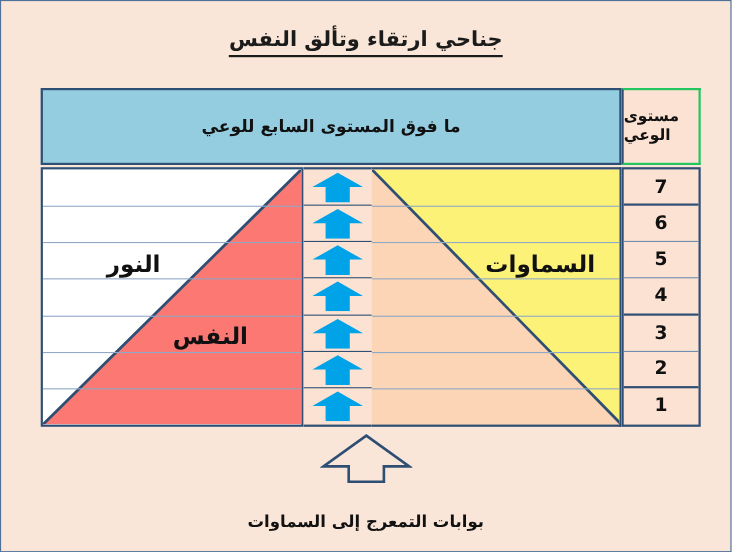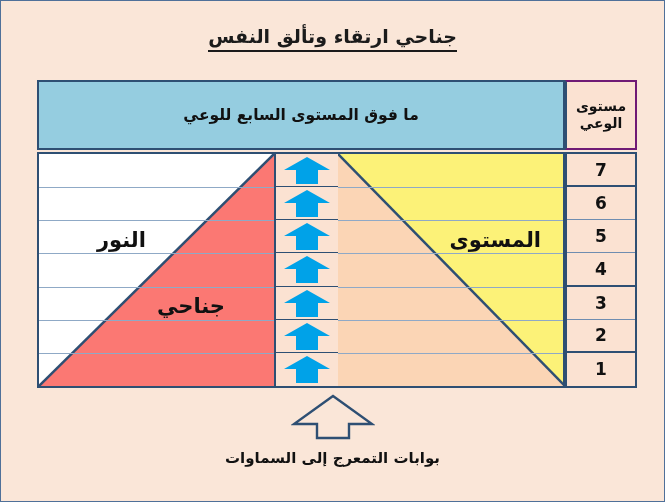--- a/index.html
+++ b/index.html
@@ -74,27 +74,27 @@
     color: #111;
     white-space: nowrap;
   }
   #header-level-cell {
     position: absolute;
     left: 528px;
     top: 0;
     width: 72px;
     height: 70px;
     background: #fbe2d2;
-    border: 2px solid #701a75;
+    border: 2px solid #22c55e;
     border-left: 2px solid #2e4f73;
     box-sizing: border-box;
     display: flex;
     align-items: center;
     justify-content: center;
-    text-align: center;
+    text-align: left;
   }
   #header-level-label {
     font-size: 14px;
     font-weight: bold;
     color: #111;
     line-height: 1.25;
     white-space: pre-line;
   }
 
   
@@ -220,21 +220,21 @@
   
   #gateway {
     position: absolute;
     left: 0;
     top: 392px;
     width: 663px;
     text-align: center;
   }
   #gateway-arrow { display: inline-block; }
   #gateway-caption {
-    margin-top: 4px;
+    margin-top: 20px;
     font-size: 15px;
     font-weight: bold;
     color: #111;
     white-space: nowrap;
   }
 </style>
 </head>
 <body>
 
 <div id="title-bar">
@@ -261,21 +261,21 @@
       </svg>
       <div class="panel-rows" id="left-rows">
           <div class="row-line" style="top: 33.1429px;"></div>
           <div class="row-line" style="top: 66.2857px;"></div>
           <div class="row-line" style="top: 99.4286px;"></div>
           <div class="row-line" style="top: 132.571px;"></div>
           <div class="row-line" style="top: 165.714px;"></div>
           <div class="row-line" style="top: 198.857px;"></div>
         </div>
       <span class="panel-label" id="label-noor">النور</span>
-      <span class="panel-label" id="label-naar">جناحي</span>
+      <span class="panel-label" id="label-naar">النفس</span>
     </div>
 
     <div id="arrow-column">
         <div class="arrow-cell" style="top: 0px; height: 33.1429px;">
           <span>
             <svg width="48" height="28" viewBox="0 0 48 28">
               <polygon points="24,1 47,14 35,14 35,28 13,28 13,14 1,14" fill="#00a2e8"></polygon>
             </svg>
           </span>
         </div>
@@ -329,21 +329,21 @@
         <line x1="0" y1="0" x2="227" y2="232" stroke="#2e4f73" stroke-width="2.5"></line>
       </svg>
       <div class="panel-rows" id="right-rows">
           <div class="row-line" style="top: 33.1429px;"></div>
           <div class="row-line" style="top: 66.2857px;"></div>
           <div class="row-line" style="top: 99.4286px;"></div>
           <div class="row-line" style="top: 132.571px;"></div>
           <div class="row-line" style="top: 165.714px;"></div>
           <div class="row-line" style="top: 198.857px;"></div>
         </div>
-      <span class="panel-label" id="label-tajrid">المستوى</span>
+      <span class="panel-label" id="label-tajrid">السماوات</span>
     </div>
 
     <div id="level-column">
         <div class="level-cell" style="top: 0px; height: 33.1429px;">7</div>
         <div class="level-cell thin" style="top: 33.1429px; height: 33.1429px;">6</div>
         <div class="level-cell thin" style="top: 66.2857px; height: 33.1429px;">5</div>
         <div class="level-cell" style="top: 99.4286px; height: 33.1429px;">4</div>
         <div class="level-cell thin" style="top: 132.571px; height: 33.1429px;">3</div>
         <div class="level-cell" style="top: 165.714px; height: 33.1429px;">2</div>
         <div class="level-cell" style="top: 198.857px; height: 33.1429px;">1</div>

